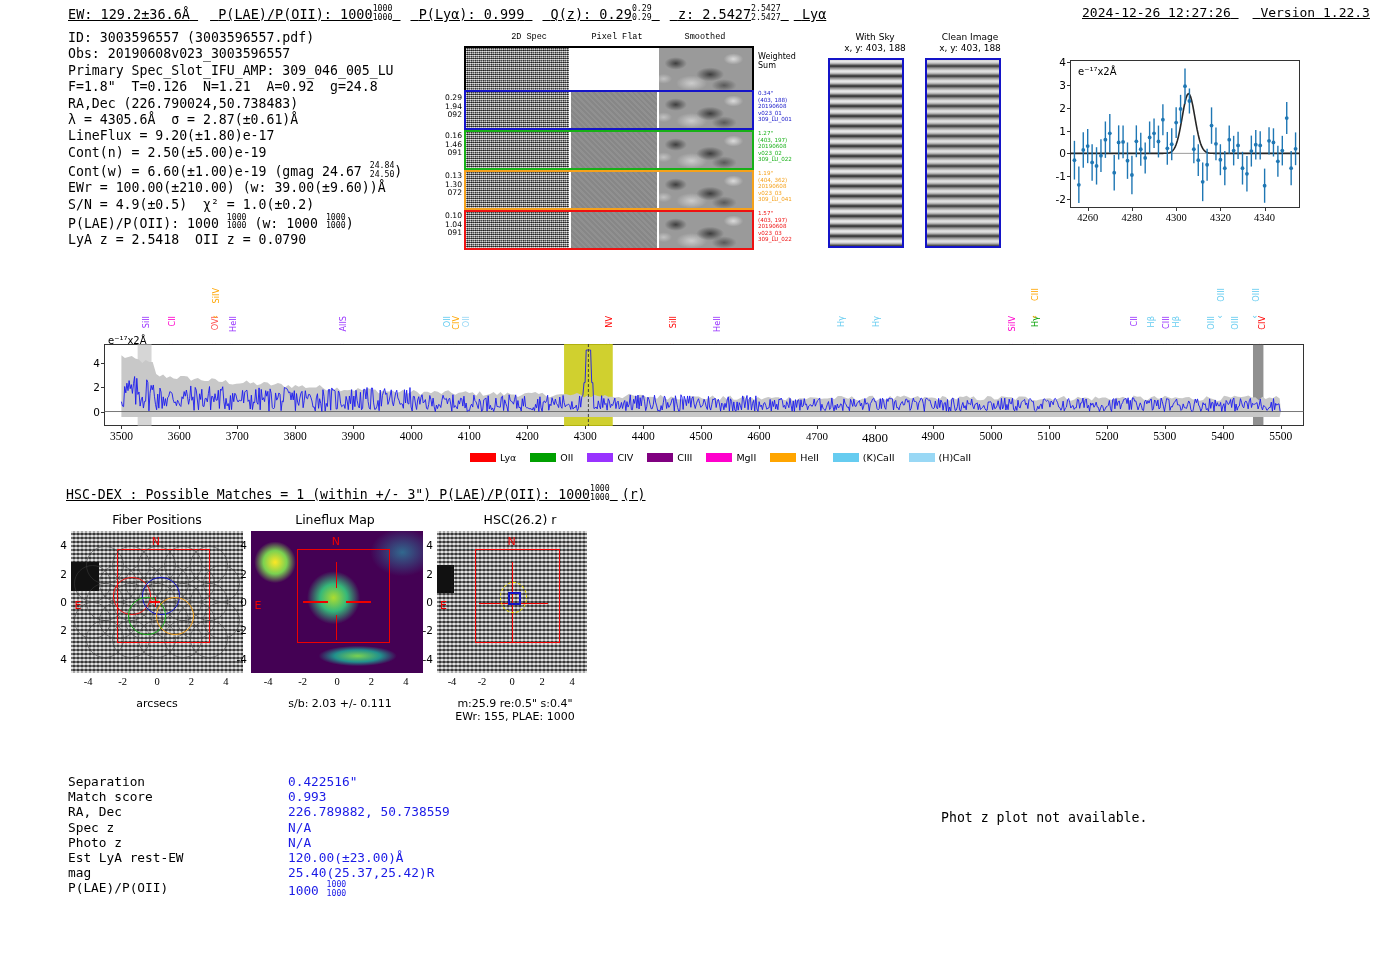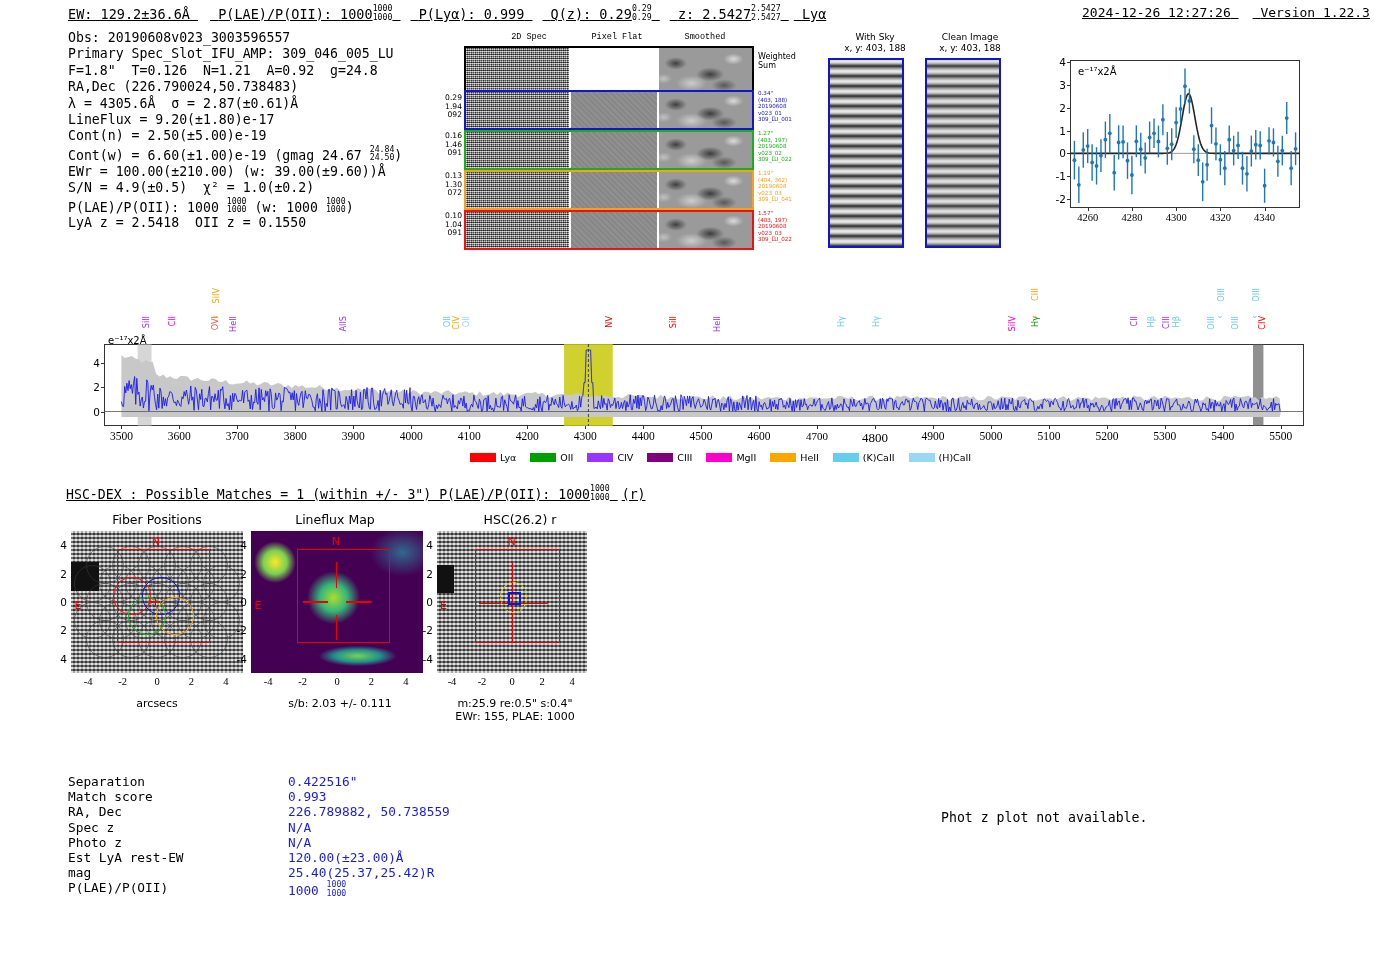--- a/index.html
+++ b/index.html
@@ -149,32 +149,33 @@
   <span>Lyα</span>
 </div>
 
 <div class="abs mono nowrap" id="timestamp-line">
   <span>2024-12-26 12:27:26</span>
   <span style="display:inline-block;width:14px"></span>
   <span>Version 1.22.3</span>
 </div>
 
 <div class="abs mono" id="info-block">
+  <div>ID: 3003596557 (3003596557.pdf)</div>
   <div>Obs: 20190608v023_3003596557</div>
   <div>Primary Spec_Slot_IFU_AMP: 309_046_005_LU</div>
   <div>F=1.8"  T=0.126  N=1.21  A=0.92  g=24.8</div>
   <div>RA,Dec (226.790024,50.738483)</div>
   <div>λ = 4305.6Å  σ = 2.87(±0.61)Å</div>
   <div>LineFlux = 9.20(±1.80)e-17</div>
   <div>Cont(n) = 2.50(±5.00)e-19</div>
   <div><span>Cont(w) = 6.60(±1.00)e-19 (gmag 24.67 </span><span class="stack"><span>24.84</span><br><span>24.50</span></span><span>)</span></div>
   <div>EWr = 100.00(±210.00) (w: 39.00(±9.60))Å</div>
   <div>S/N = 4.9(±0.5)  χ² = 1.0(±0.2)</div>
   <div><span>P(LAE)/P(OII): 1000 </span><span class="stack"><span>1000</span><br><span>1000</span></span><span> (w: 1000 </span><span class="stack"><span>1000</span><br><span>1000</span></span><span>)</span></div>
-  <div>LyA z = 2.5418  OII z = 0.1550</div>
+  <div>LyA z = 2.5418  OII z = 0.0790</div>
 </div>
 
 <div class="abs" id="specpanel">
   <div class="colhdr" style="left:52px;top:0px;width:90px;text-align:center">2D Spec</div>
   <div class="colhdr" style="left:142px;top:0px;width:86px;text-align:center">Pixel Flat</div>
   <div class="colhdr" style="left:228px;top:0px;width:90px;text-align:center">Smoothed</div>
 
   <div class="sumrow">
     <div class="cellA noise-dark"></div>
     <div class="gap"></div>

